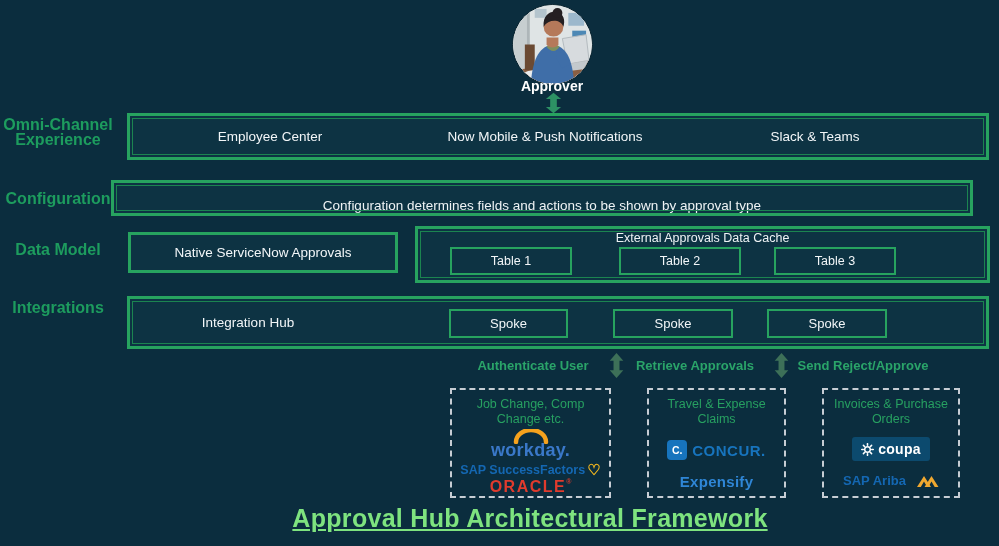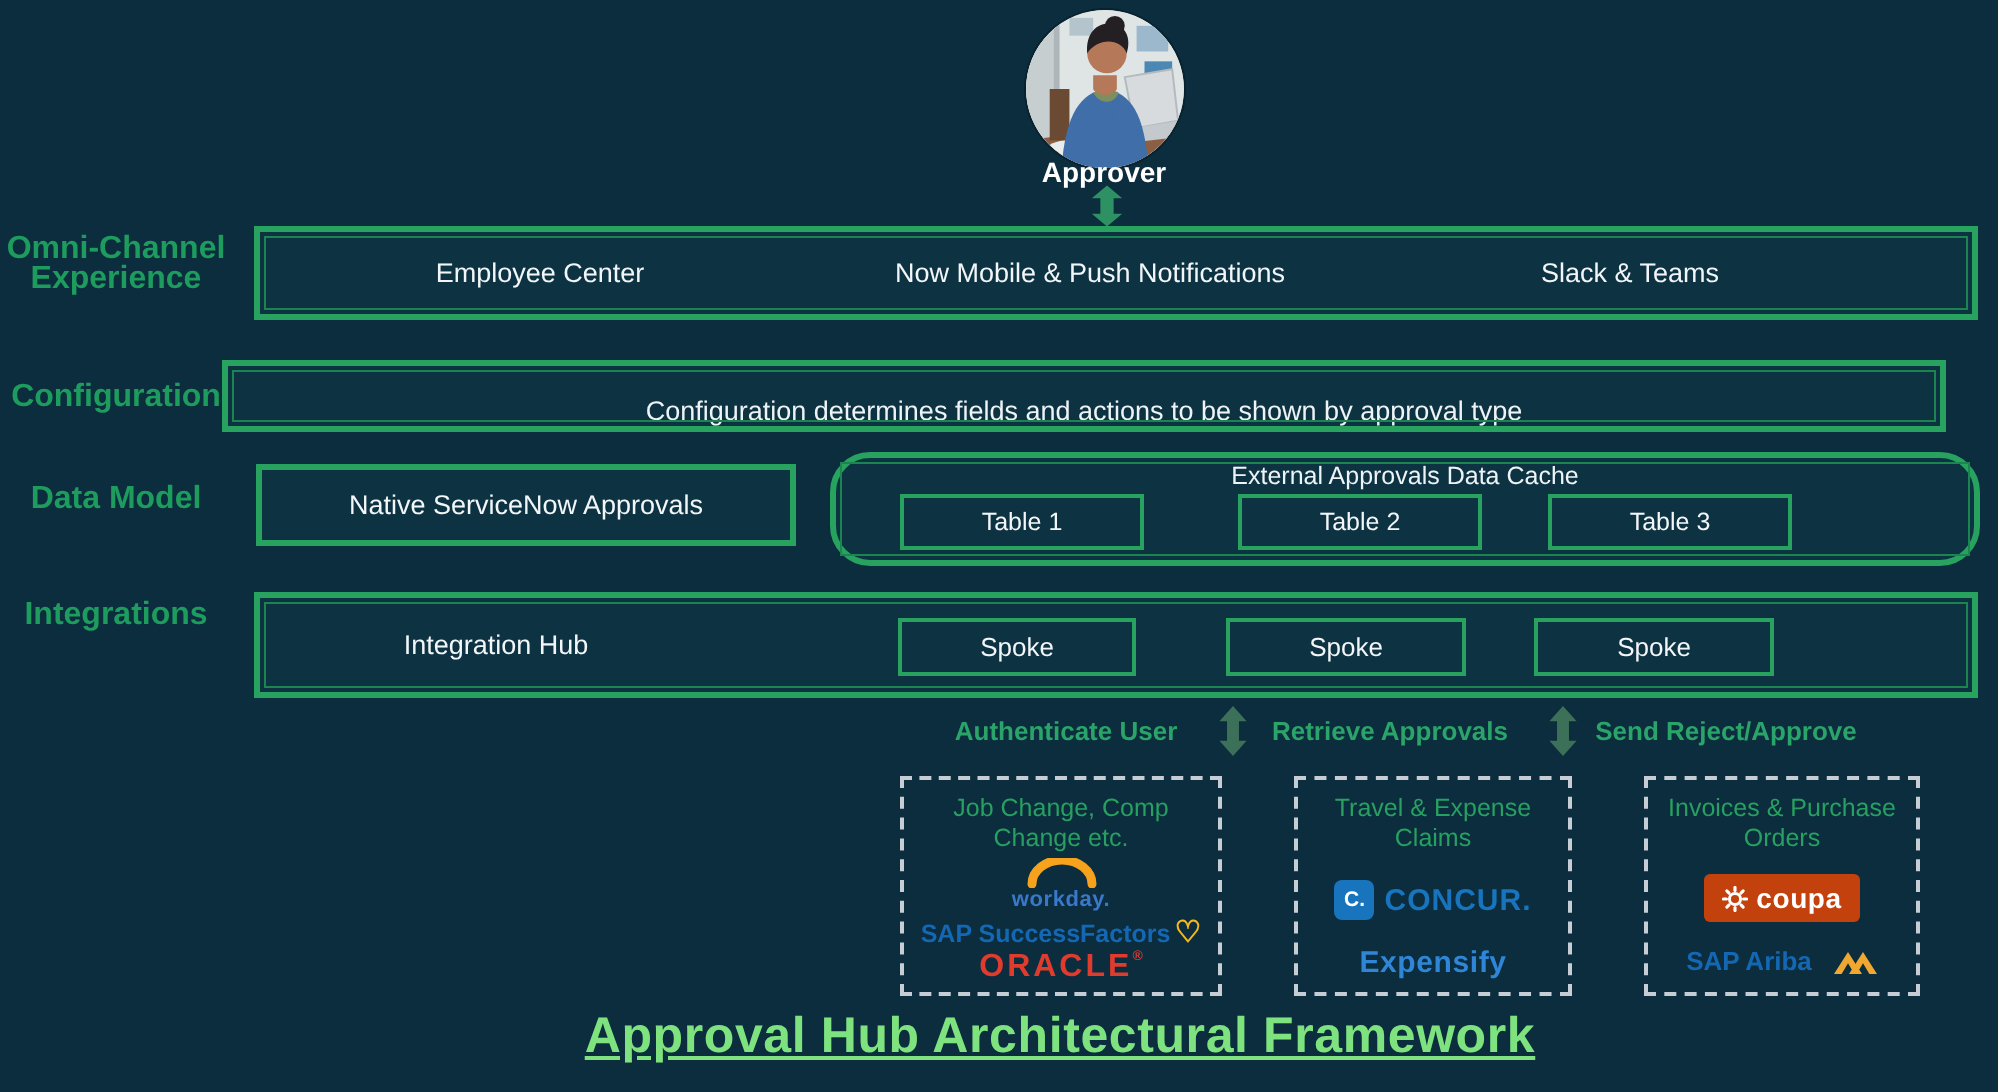--- a/index.html
+++ b/index.html
@@ -27,32 +27,32 @@
   .varrow{position:absolute;}
   
   .flow{position:absolute;top:358px;height:16px;line-height:16px;text-align:center;
         color:#2aa469;font-size:13px;font-weight:600;}
   
   .vbox{position:absolute;top:388px;height:110px;border:2px dashed #c7cdd4;box-sizing:border-box;
         display:flex;flex-direction:column;align-items:center;padding-top:7px;}
   .vcat{color:#27a061;font-size:12.5px;line-height:15px;text-align:center;font-weight:500;}
   .wd-block{margin-top:2px;text-align:center;}
   .wd-arc{display:block;margin:0 auto -4px auto;}
-  .wd-text{font-size:11px;font-weight:bold;color:#3a78c9;letter-spacing:.3px;}
+  .wd-text{font-size:18px;font-weight:bold;color:#3a78c9;letter-spacing:.3px;}
   .sf-row{margin-top:1px;display:flex;align-items:center;gap:2px;}
   .sf-text{font-size:12.5px;font-weight:800;color:#1467b2;}
   .heart{font-size:15px;color:#f5b91e;font-weight:bold;line-height:1;}
   .oracle{margin-top:1px;font-size:16px;font-weight:800;color:#e03b2d;letter-spacing:1.5px;}
   .reg{font-size:7px;vertical-align:top;letter-spacing:0;}
   .concur-row{margin-top:13px;display:flex;align-items:center;gap:5px;}
   .concur-ic{width:20px;height:20px;background:#1774bd;border-radius:4px;color:#fff;
         font-weight:800;font-size:10.5px;display:flex;align-items:center;justify-content:center;}
   .concur-text{font-size:15px;font-weight:800;color:#1774bd;letter-spacing:.5px;}
   .expensify{margin-top:13px;font-size:15px;font-weight:600;color:#2f86d6;letter-spacing:.3px;}
-  .coupa-badge{margin-top:10px;background:#c2410c;border-radius:3px;padding:4px 9px;
+  .coupa-badge{margin-top:10px;background:#0c4a6e;border-radius:3px;padding:4px 9px;
         display:flex;align-items:center;gap:4px;}
   .coupa-text{color:#fff;font-weight:800;font-size:14px;letter-spacing:.3px;}
   .ariba-row{margin-top:12px;display:flex;align-items:flex-end;gap:10px;}
   .ariba-text{font-size:13px;font-weight:800;color:#1467b2;}
   
   .page-title{position:absolute;left:60px;top:504px;width:940px;text-align:center;
         font-size:25px;font-weight:800;color:#7ee37f;text-decoration:underline;
         letter-spacing:.3px;}
 </style>
 </head>
@@ -105,21 +105,21 @@
     <span class="cellabel" style="left:615px;width:140px;">Slack &amp; Teams</span>
   </div>
 
   <div class="dbox" style="left:111px;top:180px;width:862px;height:36px;display:flex;align-items:flex-end;justify-content:center;">
     <span style="font-size:13.5px;">Configuration determines fields and actions to be shown by approval type</span>
   </div>
 
   <div class="sbox" style="left:128px;top:232px;width:270px;height:41px;border-width:3px;font-size:13.5px;">
     <span>Native ServiceNow Approvals</span>
   </div>
-  <div class="dbox" style="left:415px;top:226px;width:575px;height:57px;border-radius:20px;">
+  <div class="dbox" style="left:415px;top:226px;width:575px;height:57px;">
     <div style="position:absolute;top:2px;left:0;width:100%;text-align:center;font-size:12.5px;">External Approvals Data Cache</div>
     <div class="sbox" style="left:32px;top:18px;width:122px;height:28px;font-size:12.5px;">
       <span>Table 1</span>
     </div>
     <div class="sbox" style="left:201px;top:18px;width:122px;height:28px;font-size:12.5px;">
       <span>Table 2</span>
     </div>
     <div class="sbox" style="left:356px;top:18px;width:122px;height:28px;font-size:12.5px;">
       <span>Table 3</span>
     </div>

